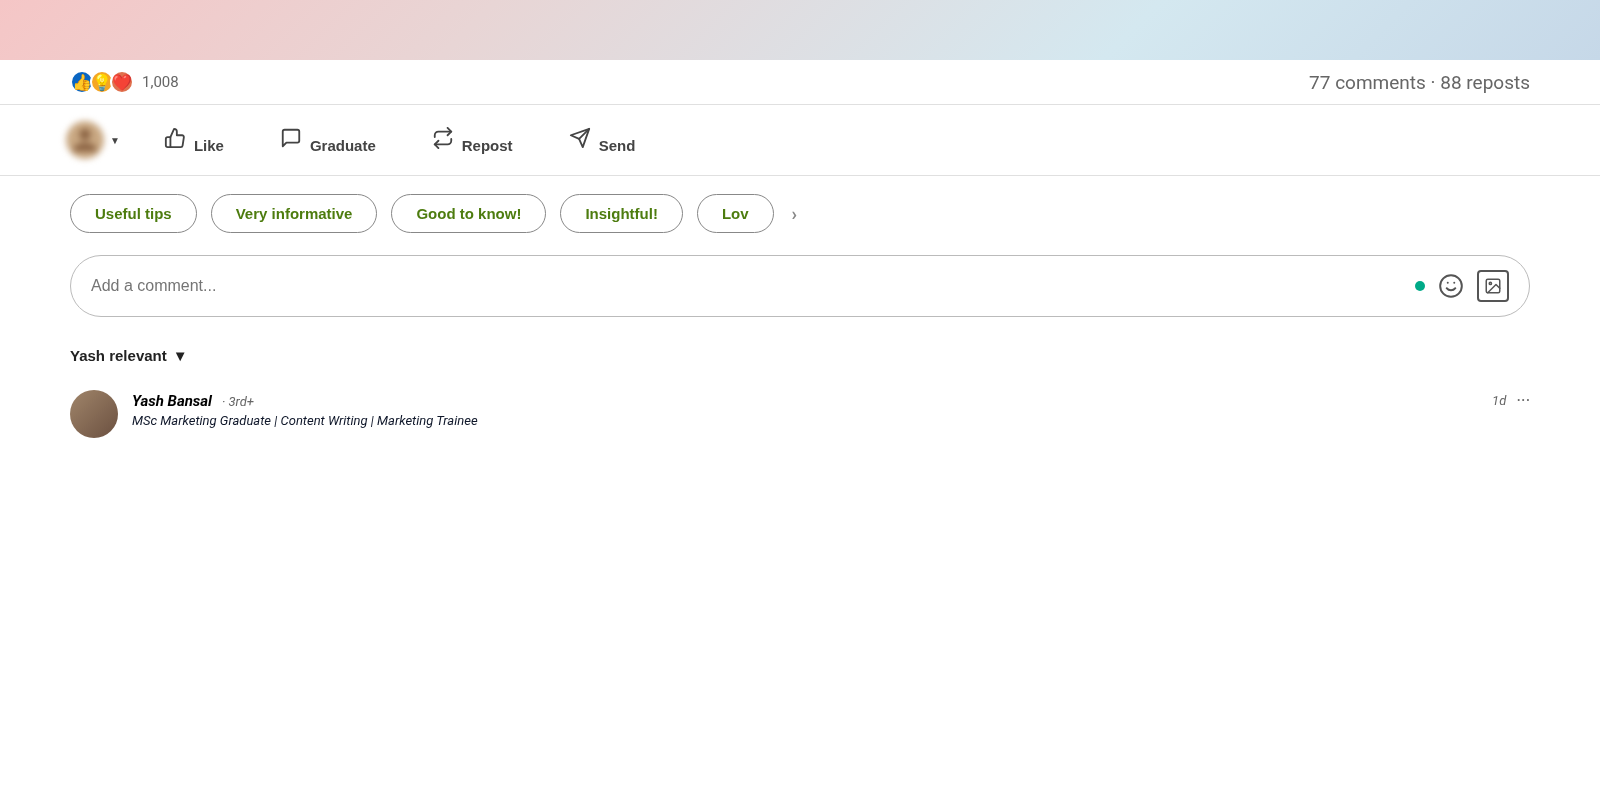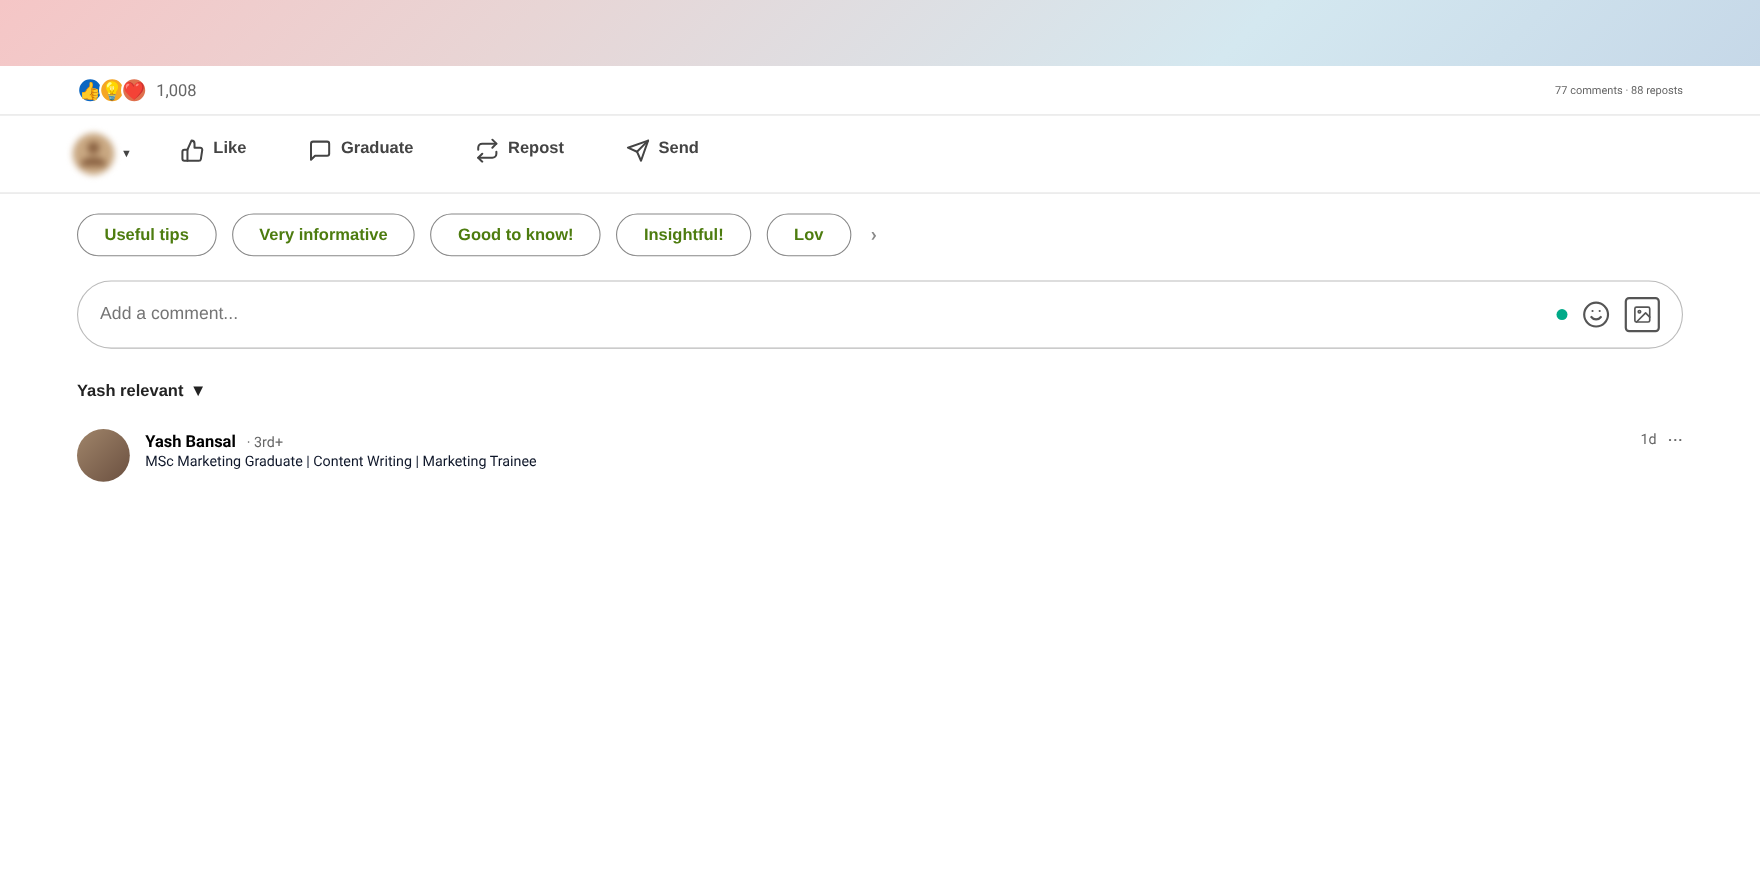--- a/index.html
+++ b/index.html
@@ -53,21 +53,21 @@
     .reaction-icon.insightful { background: #f5a623; color: #fff; }
     .reaction-icon.love { background: #df704d; color: #fff; }
 
     .reactions-count {
       font-size: 15px;
       color: #666;
       margin-left: 8px;
     }
 
     .reactions-right {
-      font-size: 10px;
+      font-size: 19px;
       color: #666;
       text-align: right;
     }
 
     .action-bar {
       display: flex;
       align-items: center;
       padding: 4px 50px;
       border-bottom: 1px solid #e0e0e0;
       gap: 0;
@@ -100,21 +100,21 @@
       fill: #8b6343;
     }
 
     .chevron-down {
       font-size: 10px;
       color: #444;
     }
 
     .action-btn {
       display: flex;
-      align-items: flex-start;
+      align-items: flex-end;
       gap: 8px;
       padding: 12px 28px;
       cursor: pointer;
       border-radius: 6px;
       font-size: 15px;
       font-weight: 600;
       color: #444;
       background: none;
       border: none;
       transition: background 0.15s;
@@ -222,20 +222,21 @@
       cursor: pointer;
       background: none;
       border: none;
     }
 
     .comment-item {
       display: flex;
       align-items: flex-start;
       gap: 14px;
       padding: 10px 70px;
+      font-style: italic;
     }
 
     .commenter-avatar-placeholder {
       width: 48px;
       height: 48px;
       border-radius: 50%;
       background: linear-gradient(135deg, #a0856a 0%, #6b5040 100%);
       flex-shrink: 0;
     }
 

